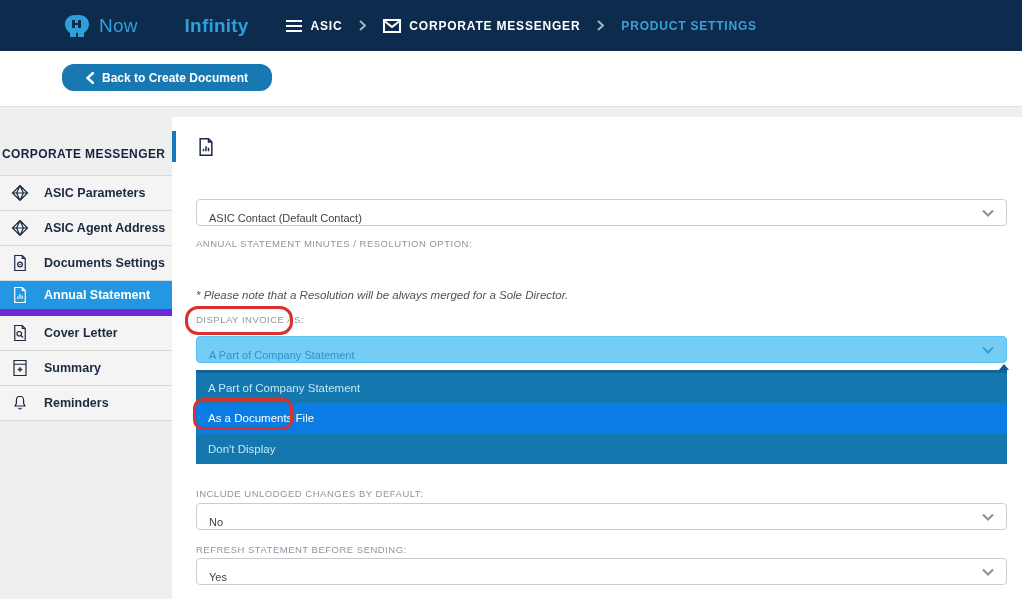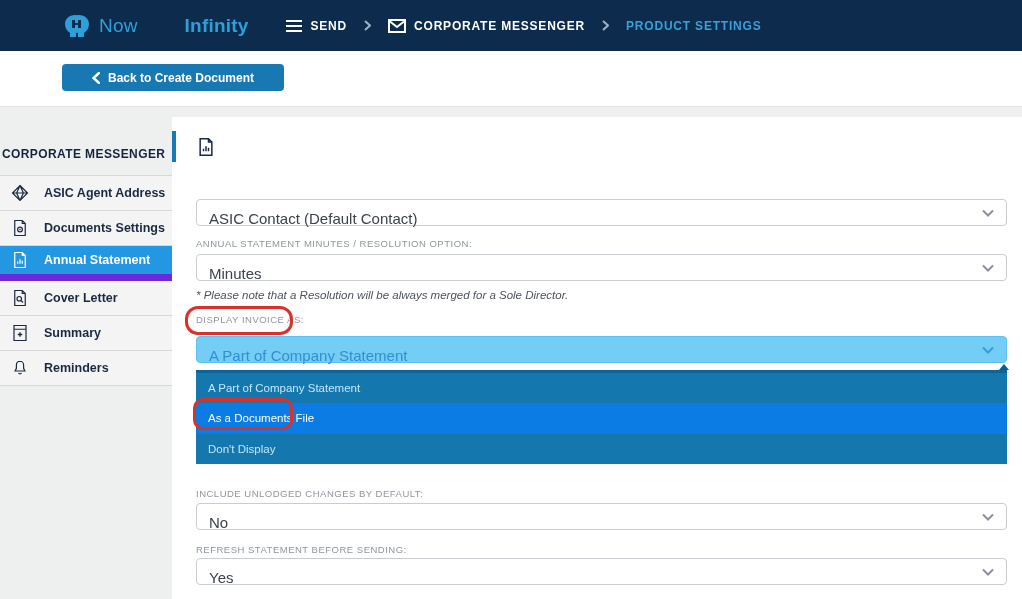--- a/index.html
+++ b/index.html
@@ -26,22 +26,22 @@
   .topnav .navlabel.page { color:#3aa0d8; }
   .crumb-sep { margin:0 4px; }
 
   
   .actionbar {
     position:absolute; left:0; top:51px; width:1022px; height:56px;
     background:#ffffff; border-bottom:1px solid #e2e2e2;
   }
   .back-btn {
     position:absolute; left:62px; top:13px; height:27px;
-    background:#1878b2; border:none; border-radius:4px;
-    display:flex; align-items:center; gap:8px; padding:0 30px;
+    background:#1878b2; border:none; border-radius:12px;
+    display:flex; align-items:center; gap:8px; padding:0 24px;
     color:#fff; font-size:12px; font-weight:bold; cursor:pointer;
     font-family:"Liberation Sans", sans-serif;
   }
 
   
   .sidebar { position:absolute; left:0; top:107px; width:172px; bottom:0; }
   .sidebar-header {
     position:absolute; top:40px; left:2px;
     font-size:12px; font-weight:bold; color:#16233e; letter-spacing:0.4px;
   }
@@ -66,21 +66,21 @@
   .field-label {
     position:absolute; left:24px;
     font-size:9.5px; color:#8f959e; letter-spacing:0.5px;
   }
   .select {
     position:absolute; left:24px; width:811px; height:27px;
     border:1px solid #c9cdd2; border-radius:4px; background:#fff;
     display:flex; align-items:center; justify-content:space-between;
     padding:0 12px; cursor:pointer;
   }
-  .select .sel-value { font-size:15px; color:#3c424b;margin-top:11px; }
+  .select .sel-value { font-size:11px; color:#3c424b;margin-top:11px; }
   .select .chev { color:#8a9099; }
 
   .note { position:absolute; left:24px; top:172px; font-size:11.5px; font-style:italic; color:#4d525a; }
 
   .select.focused { background:#74cdf5; border:1px solid #5cc2f1; }
   .select.focused .sel-value { color:#2f90d1; }
   .select.focused .chev { color:#379cda; }
 
   .dropdown-caret {
     position:absolute; left:827px; top:247px;
@@ -116,21 +116,21 @@
     </span>
     <span class="brand-text"><span>Now</span><span class="bold">Infinity</span></span>
   </div>
   <div class="topnav">
     <div class="navitem">
       <span>
         <svg width="16" height="12" viewBox="0 0 16 12">
             <path d="M0 1 h16 M0 6 h16 M0 11 h16" stroke="#ffffff" stroke-width="2"></path>
           </svg>
       </span>
-      <span class="navlabel">SEND</span>
+      <span class="navlabel">ASIC</span>
     </div>
     <span class="crumb-sep">
       <svg width="7" height="11" viewBox="0 0 7 11">
           <path d="M1 1 L6 5.5 L1 10" stroke="#9fb3c6" stroke-width="2" fill="none"></path>
         </svg>
     </span>
     <div class="navitem">
       <span>
         <svg width="18" height="14" viewBox="0 0 18 14">
             <rect x="1" y="1" width="16" height="12" fill="none" stroke="#ffffff" stroke-width="2"></rect>
@@ -158,20 +158,28 @@
         </svg>
     </span>
     <span>Back to Create Document</span>
   </button>
 </div>
 
 <div class="sidebar">
   <div class="sidebar-header">CORPORATE MESSENGER</div>
   <div class="sidebar-items">
 
+    <div class="si">
+      <span class="si-icon">
+        <svg width="18" height="18" viewBox="0 0 24 24">
+            <path d="M12 2 L22 12 L12 22 L2 12 Z M2 12 H22 M12 2 L7.5 12 L12 22 M12 2 L16.5 12 L12 22" fill="none" stroke="currentColor" stroke-width="1.6"></path>
+          </svg>
+      </span>
+      <span class="si-label">ASIC Parameters</span>
+    </div>
 
     <div class="si">
       <span class="si-icon">
         <svg width="18" height="18" viewBox="0 0 24 24">
             <path d="M12 2 L22 12 L12 22 L2 12 Z M2 12 H22 M12 2 L7.5 12 L12 22 M12 2 L16.5 12 L12 22" fill="none" stroke="currentColor" stroke-width="1.6"></path>
           </svg>
       </span>
       <span class="si-label">ASIC Agent Address</span>
     </div>
 
@@ -246,28 +254,20 @@
   <div class="select" style="top:82px;">
     <span class="sel-value">ASIC Contact (Default Contact)</span>
     <span class="chev">
       <svg width="12" height="8" viewBox="0 0 12 8">
           <path d="M1 1.5 L6 6.5 L11 1.5" stroke="currentColor" stroke-width="2" fill="none"></path>
         </svg>
     </span>
   </div>
 
   <div class="field-label" style="top:121px;">ANNUAL STATEMENT MINUTES / RESOLUTION OPTION:</div>
-  <div class="select" style="top:137px;">
-    <span class="sel-value">Minutes</span>
-    <span class="chev">
-      <svg width="12" height="8" viewBox="0 0 12 8">
-          <path d="M1 1.5 L6 6.5 L11 1.5" stroke="currentColor" stroke-width="2" fill="none"></path>
-        </svg>
-    </span>
-  </div>
 
   <div class="note">* Please note that a Resolution will be always merged for a Sole Director.</div>
 
   <div class="field-label" style="top:197px;">DISPLAY INVOICE AS:</div>
   <div class="select focused" style="top:219px;">
     <span class="sel-value">A Part of Company Statement</span>
     <span class="chev">
       <svg width="12" height="8" viewBox="0 0 12 8">
           <path d="M1 1.5 L6 6.5 L11 1.5" stroke="currentColor" stroke-width="2" fill="none"></path>
         </svg>

